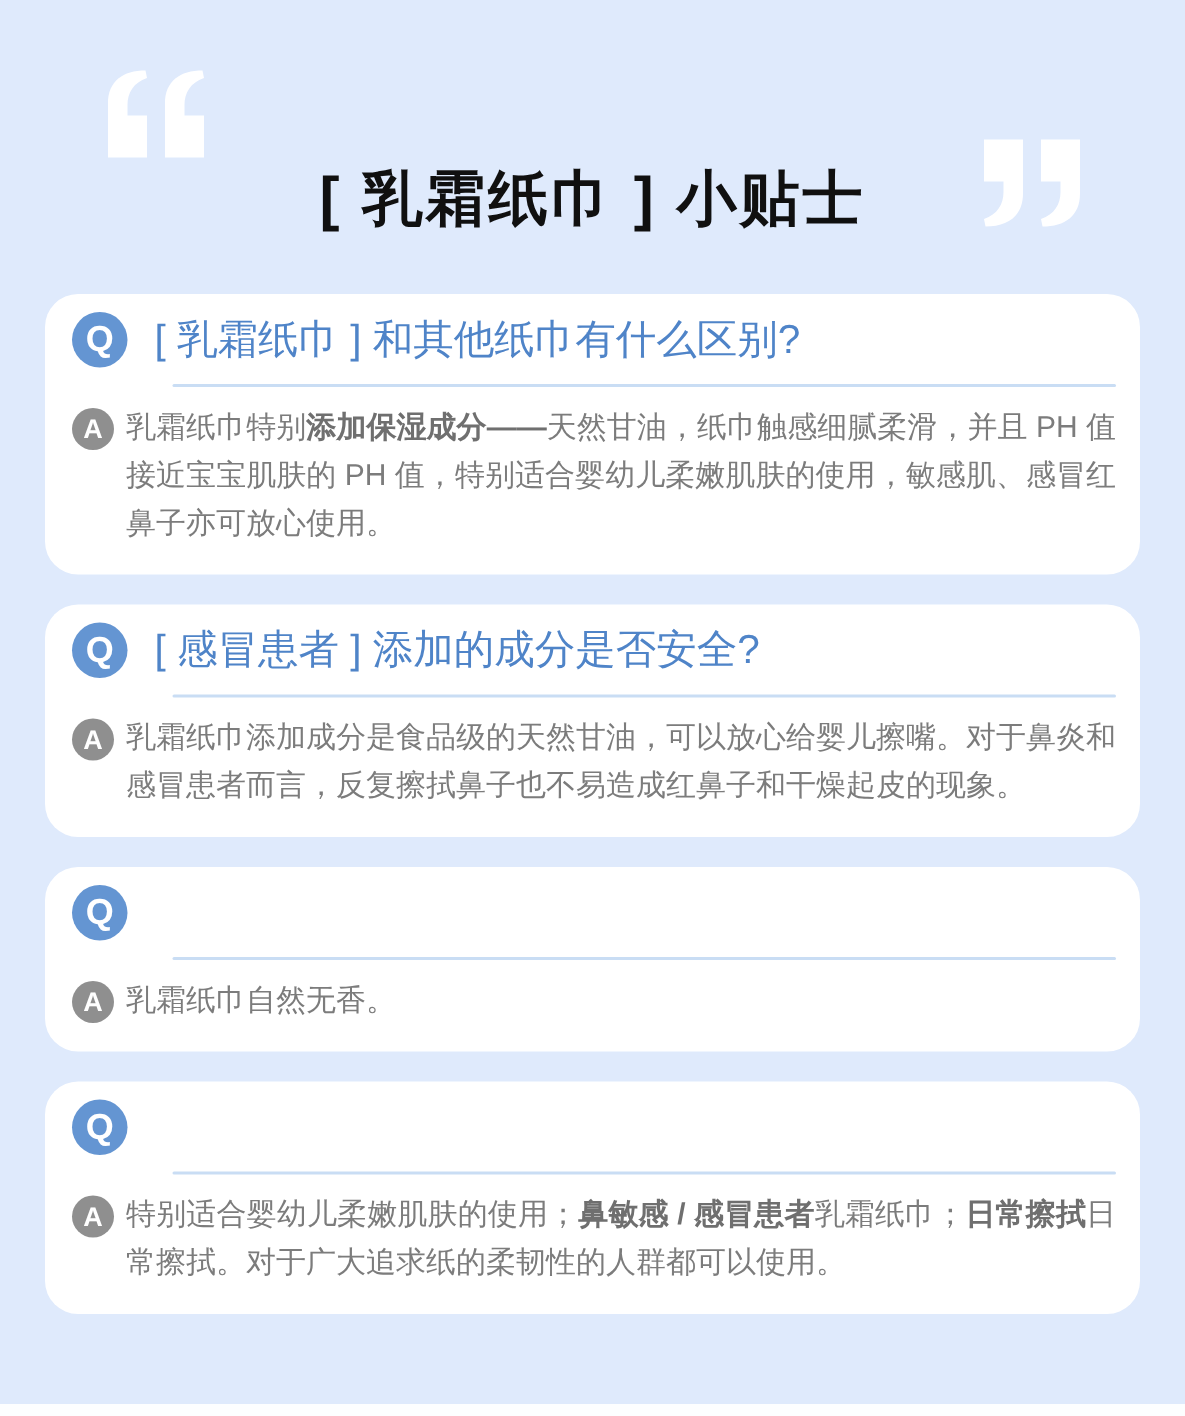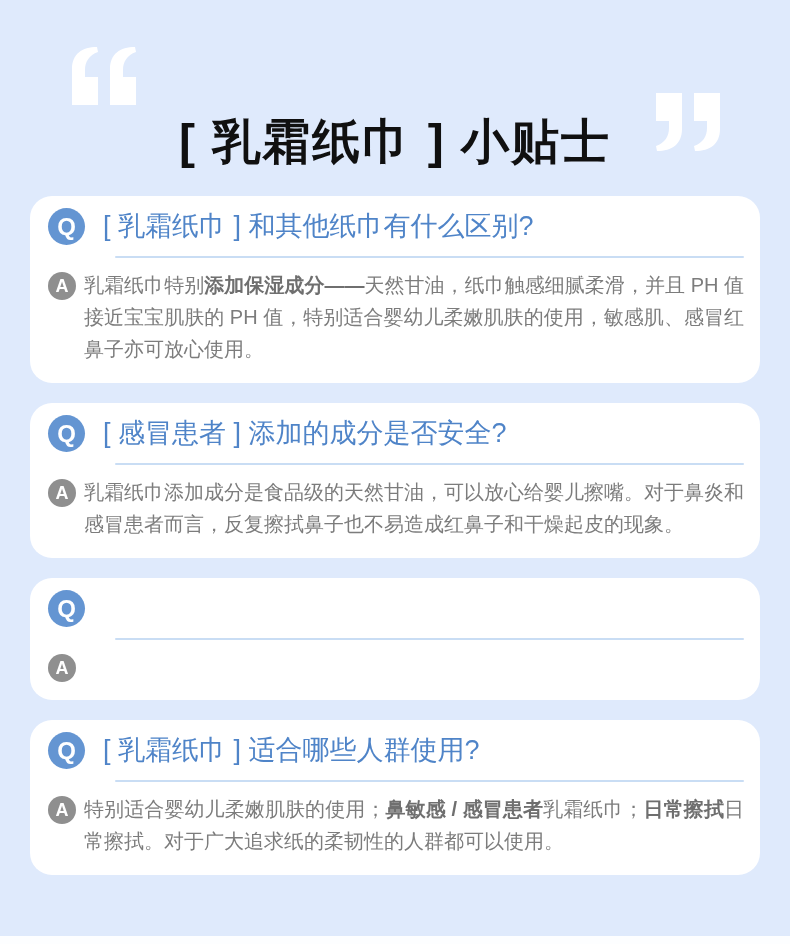--- a/index.html
+++ b/index.html
@@ -13,21 +13,21 @@
 
   
   .header { position:relative; height:196px; }
   .quote { position:absolute; width:64px; height:60px; }
   .quote svg { display:block; width:100%; height:100%; }
   .quote.open  { left:72px; top:46px; }
   .quote.close { right:70px; top:92px; transform:rotate(180deg); }
   .title {
     position:absolute; left:0; top:84px; width:100%;
     text-align:center;
-    font-size:48px; font-weight:bold; color:#101010;
+    font-size:40px; font-weight:bold; color:#101010;
     letter-spacing:2px; line-height:1.1;
   }
 
   
   .card {
     margin:0 30px 20px 30px;
     background: var(--card, #ffffff);
     border-radius:22px;
     padding:12px 16px 18px 18px;
   }
@@ -104,27 +104,27 @@
     </div>
   </section>
 
   <section class="card">
     <div class="q-row">
       <span class="badge q-badge">Q</span>
     </div>
     <div class="divider"></div>
     <div class="a-row">
       <span class="badge a-badge">A</span>
+      <p class="a-text"><span>乳霜纸巾自然无香。</span></p>
     </div>
   </section>
 
   <section class="card">
     <div class="q-row">
       <span class="badge q-badge">Q</span>
-      <h2 class="q-text">[ 乳霜纸巾 ] 适合哪些人群使用?</h2>
     </div>
     <div class="divider"></div>
     <div class="a-row">
       <span class="badge a-badge">A</span>
       <p class="a-text"><span>特别适合婴幼儿柔嫩肌肤的使用；</span><span class="bold">鼻敏感 / 感冒患者</span><span>乳霜纸巾；</span><span class="bold">日常擦拭</span><span>日常擦拭。对于广大追求纸的柔韧性的人群都可以使用。</span></p>
     </div>
   </section>
 
   <div class="bottom-strip"></div>
 </div>

